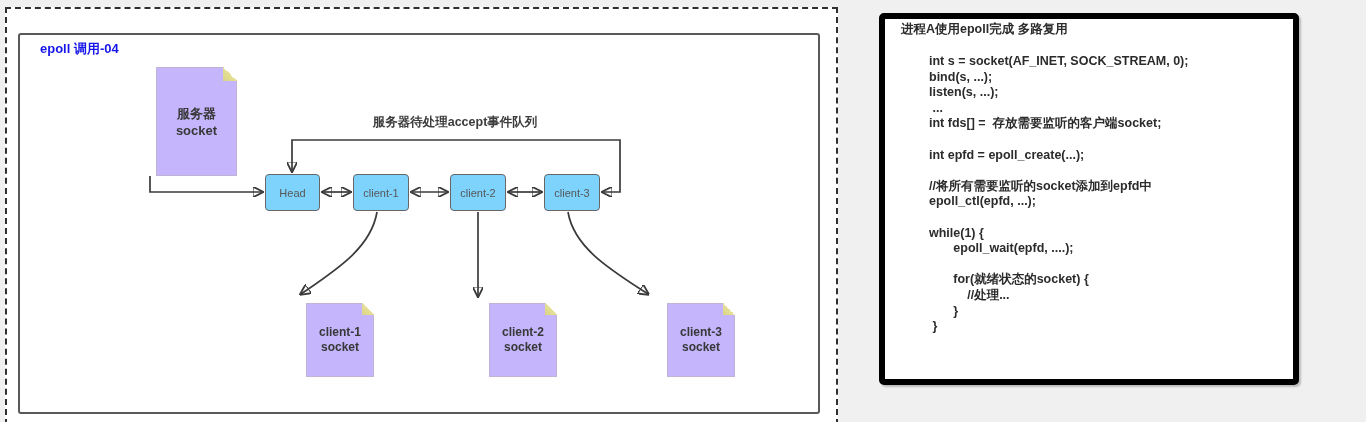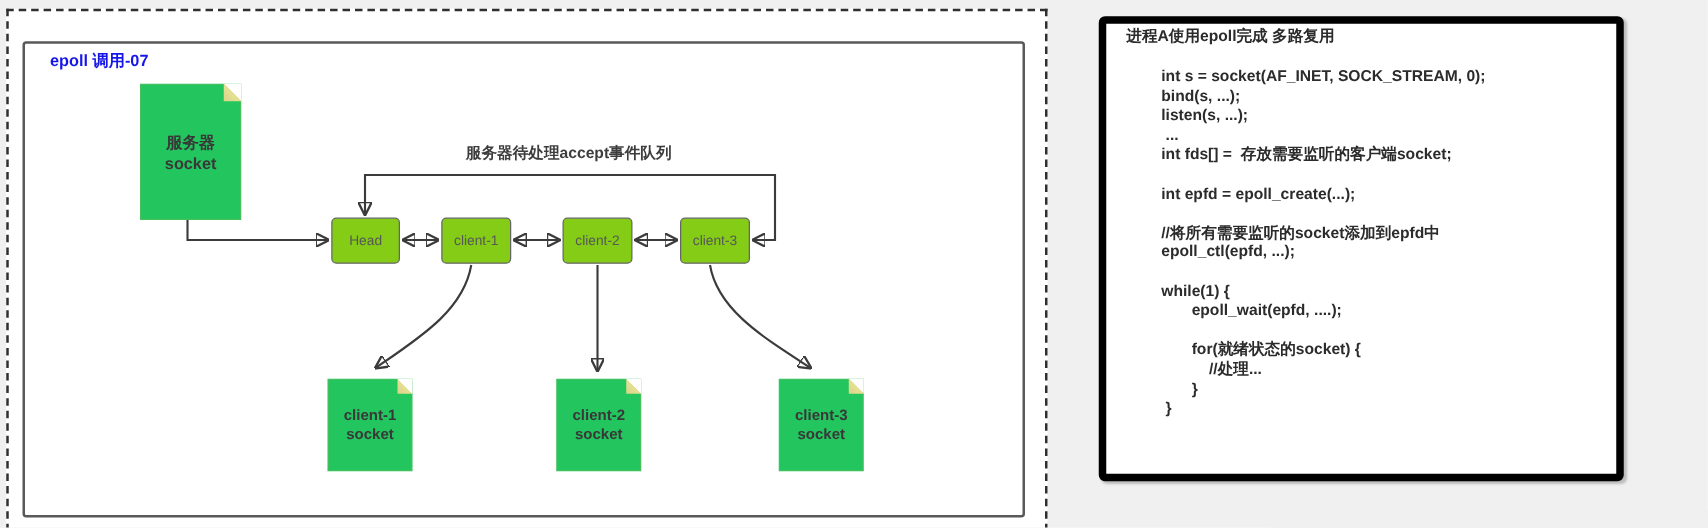--- a/index.html
+++ b/index.html
@@ -35,44 +35,45 @@
   .queue-label {
     position: absolute; left: 330px; top: 114px; width: 250px;
     text-align: center;
     font-size: 12.5px; font-weight: bold; color: #3d3d3d;
     white-space: nowrap;
   }
 
   
   .note {
     position: absolute;
-    background: #22c55e;
+    background: #c4b5fd;
     display: flex; align-items: center; justify-content: center;
     text-align: center;
     font-weight: bold; color: #383838;
     white-space: pre-line;
     box-shadow: 0 0 0 1px rgba(180,175,100,0.25) inset;
+    margin-left: 44px;
   }
   .note::before {
     content: ""; position: absolute; top: 0; right: 0;
     width: 14px; height: 14px;
     background: linear-gradient(225deg, #ffffff 0%, #ffffff 50%, #e5e093 50%, #d9d488 100%);
   }
   .note-server { left: 112px; top: 67px; width: 81px; height: 109px; font-size: 13px; line-height: 17px; }
   .note-client { width: 68px; height: 74px; font-size: 12px; line-height: 15px; }
   .note-client::before { width: 12px; height: 12px; }
   .note-c1 { left: 262px; top: 303px; }
   .note-c2 { left: 445px; top: 303px; }
   .note-c3 { left: 623px; top: 303px; }
 
   
   .node {
     position: absolute; top: 174px; height: 37px;
     border: 1.6px solid #666666; border-radius: 4px;
-    background: #84cc16;
+    background: #7dd3fc;
     display: flex; align-items: center; justify-content: center;
     font-size: 11px; color: #575757;
   }
   .node-head { left: 265px; width: 55px; }
   .node-c1 { left: 353px; width: 56px; }
   .node-c2 { left: 450px; width: 56px; }
   .node-c3 { left: 544px; width: 56px; }
 
   svg.connectors {
     position: absolute; left: 0; top: 0;
@@ -112,21 +113,21 @@
   }
 </style>
 </head>
 <body>
 
 <div id="stage">
 
   <div class="dashed-frame"></div>
   <div class="inner-frame"></div>
 
-  <div class="diagram-title">epoll 调用-07</div>
+  <div class="diagram-title">epoll 调用-04</div>
 
   <div class="queue-label">服务器待处理accept事件队列</div>
 
   <svg class="connectors" viewBox="0 0 1366 422">
     <defs>
       <marker id="arw" viewBox="0 0 10 10" refX="8.6" refY="5" markerWidth="6.4" markerHeight="6.4" orient="auto-start-reverse">
         <path d="M0,0 L10,5 L0,10 Z" fill="#3b3b3b" stroke="none"></path>
       </marker>
     </defs>
     <path d="M150,176 L150,192 L262,192" marker-end="url(#arw)"></path>

